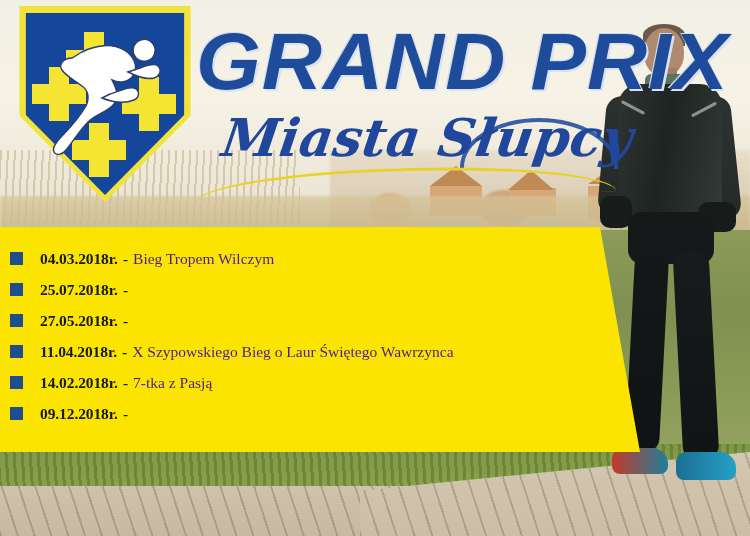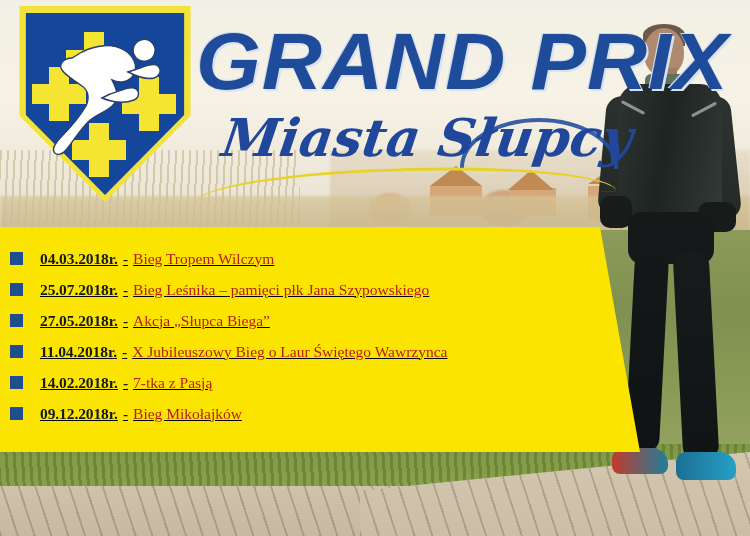--- a/index.html
+++ b/index.html
@@ -84,25 +84,25 @@
   
   .banner{
     position:absolute;left:0;top:227px;width:645px;height:225px;
     background:#fbe500;
     clip-path:polygon(0 0,600px 0,640px 225px,0 225px);
     box-shadow:0 1px 0 rgba(0,0,0,.06);
   }
 
   
   .events{position:absolute;left:0;top:227px;width:600px;height:225px;padding:16px 0 0 0;box-sizing:border-box;}
-  .event-row{display:flex;align-items:center;height:31px;padding-left:10px;text-decoration:underline;}
+  .event-row{display:flex;align-items:center;height:31px;padding-left:10px;}
   .bullet{width:13px;height:13px;background:#1d4e8f;flex:0 0 auto;margin-right:17px;}
   .ev-date{font-weight:bold;font-size:15.5px;color:#16181a;letter-spacing:-.1px;white-space:nowrap;}
   .ev-dash{font-weight:bold;font-size:15.5px;color:#16181a;padding:0 5px;}
-  .ev-name{font-size:15.5px;color:#b91c1c;white-space:nowrap;}
+  .ev-name{font-size:15.5px;color:#4c1d95;white-space:nowrap;}
 
   
   .logo{position:absolute;left:12px;top:6px;width:186px;height:196px;}
   .shield-outer{
     position:absolute;inset:0;background:#f2e33b;
     clip-path:polygon(4% 0,96% 0,96% 56%,50% 100%,4% 56%);
     border-radius:6px;
   }
   .shield-inner{
     position:absolute;left:7px;top:7px;right:7px;bottom:7px;background:#14479b;
@@ -220,45 +220,42 @@
     <div class="event-row">
       <span class="bullet"></span>
       <span class="ev-date">04.03.2018r.</span>
       <span class="ev-dash">-</span>
       <span class="ev-name">Bieg Tropem Wilczym</span>
     </div>
     <div class="event-row">
       <span class="bullet"></span>
       <span class="ev-date">25.07.2018r.</span>
       <span class="ev-dash">-</span>
-      <span class="ev-name">Bieg Leśnika – pamięci płk Jana Szypowskiego</span>
     </div>
     <div class="event-row">
       <span class="bullet"></span>
       <span class="ev-date">27.05.2018r.</span>
       <span class="ev-dash">-</span>
-      <span class="ev-name">Akcja „Słupca Biega”</span>
     </div>
     <div class="event-row">
       <span class="bullet"></span>
       <span class="ev-date">11.04.2018r.</span>
       <span class="ev-dash">-</span>
-      <span class="ev-name">X Jubileuszowy Bieg o Laur Świętego Wawrzynca</span>
+      <span class="ev-name">X Szypowskiego Bieg o Laur Świętego Wawrzynca</span>
     </div>
     <div class="event-row">
       <span class="bullet"></span>
       <span class="ev-date">14.02.2018r.</span>
       <span class="ev-dash">-</span>
       <span class="ev-name">7-tka z Pasją</span>
     </div>
     <div class="event-row">
       <span class="bullet"></span>
       <span class="ev-date">09.12.2018r.</span>
       <span class="ev-dash">-</span>
-      <span class="ev-name">Bieg Mikołajków</span>
     </div>
   </div>
 
   <div class="sponsors">
 
     
 
     
 
     

